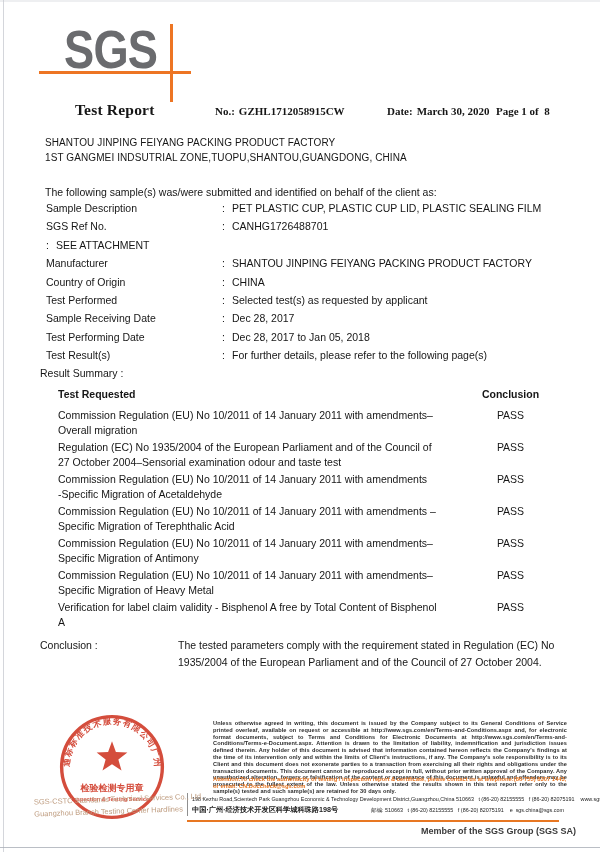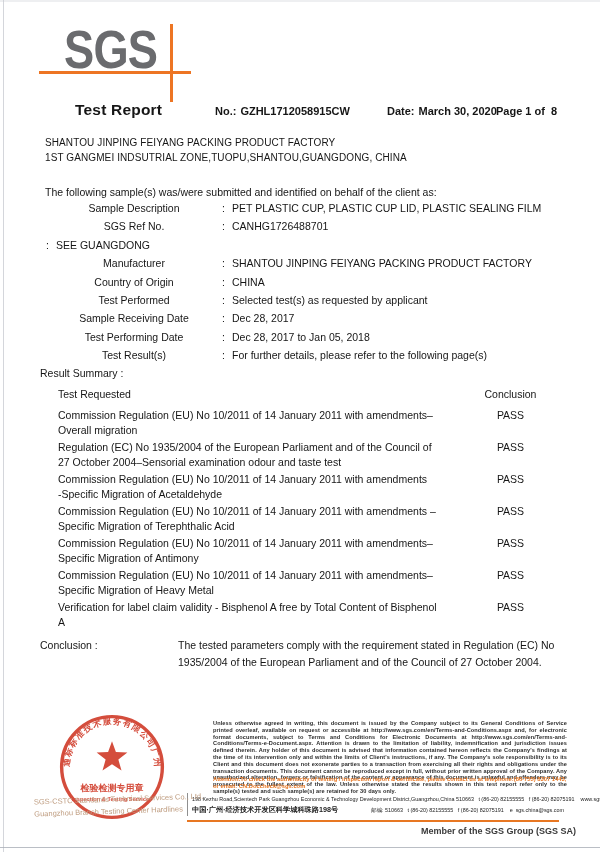--- a/index.html
+++ b/index.html
@@ -16,44 +16,44 @@
   
   .logo{position:absolute;left:0;top:0;width:220px;height:110px;}
   .logo-text{
     position:absolute;left:64px;top:18px;font-size:58px;font-weight:bold;color:#6a6b6e;
     letter-spacing:-1px;transform:scale(.78,.92);transform-origin:left top;
   }
   .logo-hline{position:absolute;left:39px;top:71px;width:152px;height:3px;background:#ed7523;}
   .logo-vline{position:absolute;left:170px;top:24px;width:3px;height:78px;background:#ed7523;}
 
   
-  .title-row{position:absolute;left:0;top:101px;width:600px;height:20px;}
+  .title-row{position:absolute;left:0;top:101px;width:600px;height:20px;font-family:Liberation Serif, serif;}
   .doc-title{position:absolute;left:75px;top:0;font-size:15.5px;font-weight:bold;letter-spacing:.2px;}
   .report-no{position:absolute;left:215px;top:4px;font-size:11px;font-weight:bold;white-space:pre;}
   .report-date{position:absolute;left:387px;top:4px;font-size:11px;font-weight:bold;white-space:pre;text-align:right;}
   .page-indicator{position:absolute;left:496px;top:4px;font-size:11px;font-weight:bold;white-space:pre;}
   .lbl-gap{display:inline-block;width:4px;}
 
   
   .client{position:absolute;left:45px;top:136px;font-size:10px;line-height:14.5px;letter-spacing:.1px;}
 
   .intro{position:absolute;left:45px;top:186px;font-size:10.5px;}
 
   
   .info-table{position:absolute;left:46px;top:199px;width:540px;}
   .info-row{display:flex;line-height:18.4px;font-size:10.5px;}
-  .info-label{width:176px;flex:none;text-align:center;}
+  .info-label{width:176px;flex:none;}
   .info-colon{width:10px;flex:none;}
   .info-value{flex:1;white-space:nowrap;}
 
   
   .results{position:absolute;left:40px;top:367px;width:530px;}
   .result-heading{font-size:10.5px;}
   .result-table{margin-left:18px;margin-top:9px;}
-  .result-header{display:flex;font-weight:normal;font-size:10.5px;margin-bottom:8px;align-items:flex-end;}
+  .result-header{display:flex;font-weight:bold;font-size:10.5px;margin-bottom:8px;align-items:flex-end;}
   .result-header .col-test{width:402px;}
   .result-header .col-conclusion{width:85px;text-align:center;margin-left:8px;}
   .result-row{display:flex;margin-bottom:1.6px;}
   .result-test{width:402px;flex:none;white-space:pre-line;font-size:10.5px;line-height:15.2px;}
   .result-conclusion{width:85px;flex:none;margin-left:8px;text-align:center;font-size:10.5px;line-height:15.2px;}
   .conclusion-block{display:flex;margin-top:7px;}
   .conclusion-label{width:138px;flex:none;font-size:10.5px;line-height:16.5px;}
   .conclusion-text{width:392px;font-size:10.5px;line-height:16.5px;white-space:pre-line;}
 
   
@@ -113,21 +113,21 @@
       <span class="info-colon">:</span>
       <span class="info-value">PET PLASTIC CUP, PLASTIC CUP LID, PLASTIC SEALING FILM</span>
     </div>
     <div class="info-row">
       <span class="info-label">SGS Ref No.</span>
       <span class="info-colon">:</span>
       <span class="info-value">CANHG1726488701</span>
     </div>
     <div class="info-row">
       <span class="info-colon">:</span>
-      <span class="info-value">SEE GUANGDONG</span>
+      <span class="info-value">SEE ATTACHMENT</span>
     </div>
     <div class="info-row">
       <span class="info-label">Manufacturer</span>
       <span class="info-colon">:</span>
       <span class="info-value">SHANTOU JINPING FEIYANG PACKING PRODUCT FACTORY</span>
     </div>
     <div class="info-row">
       <span class="info-label">Country of Origin</span>
       <span class="info-colon">:</span>
       <span class="info-value">CHINA</span>

